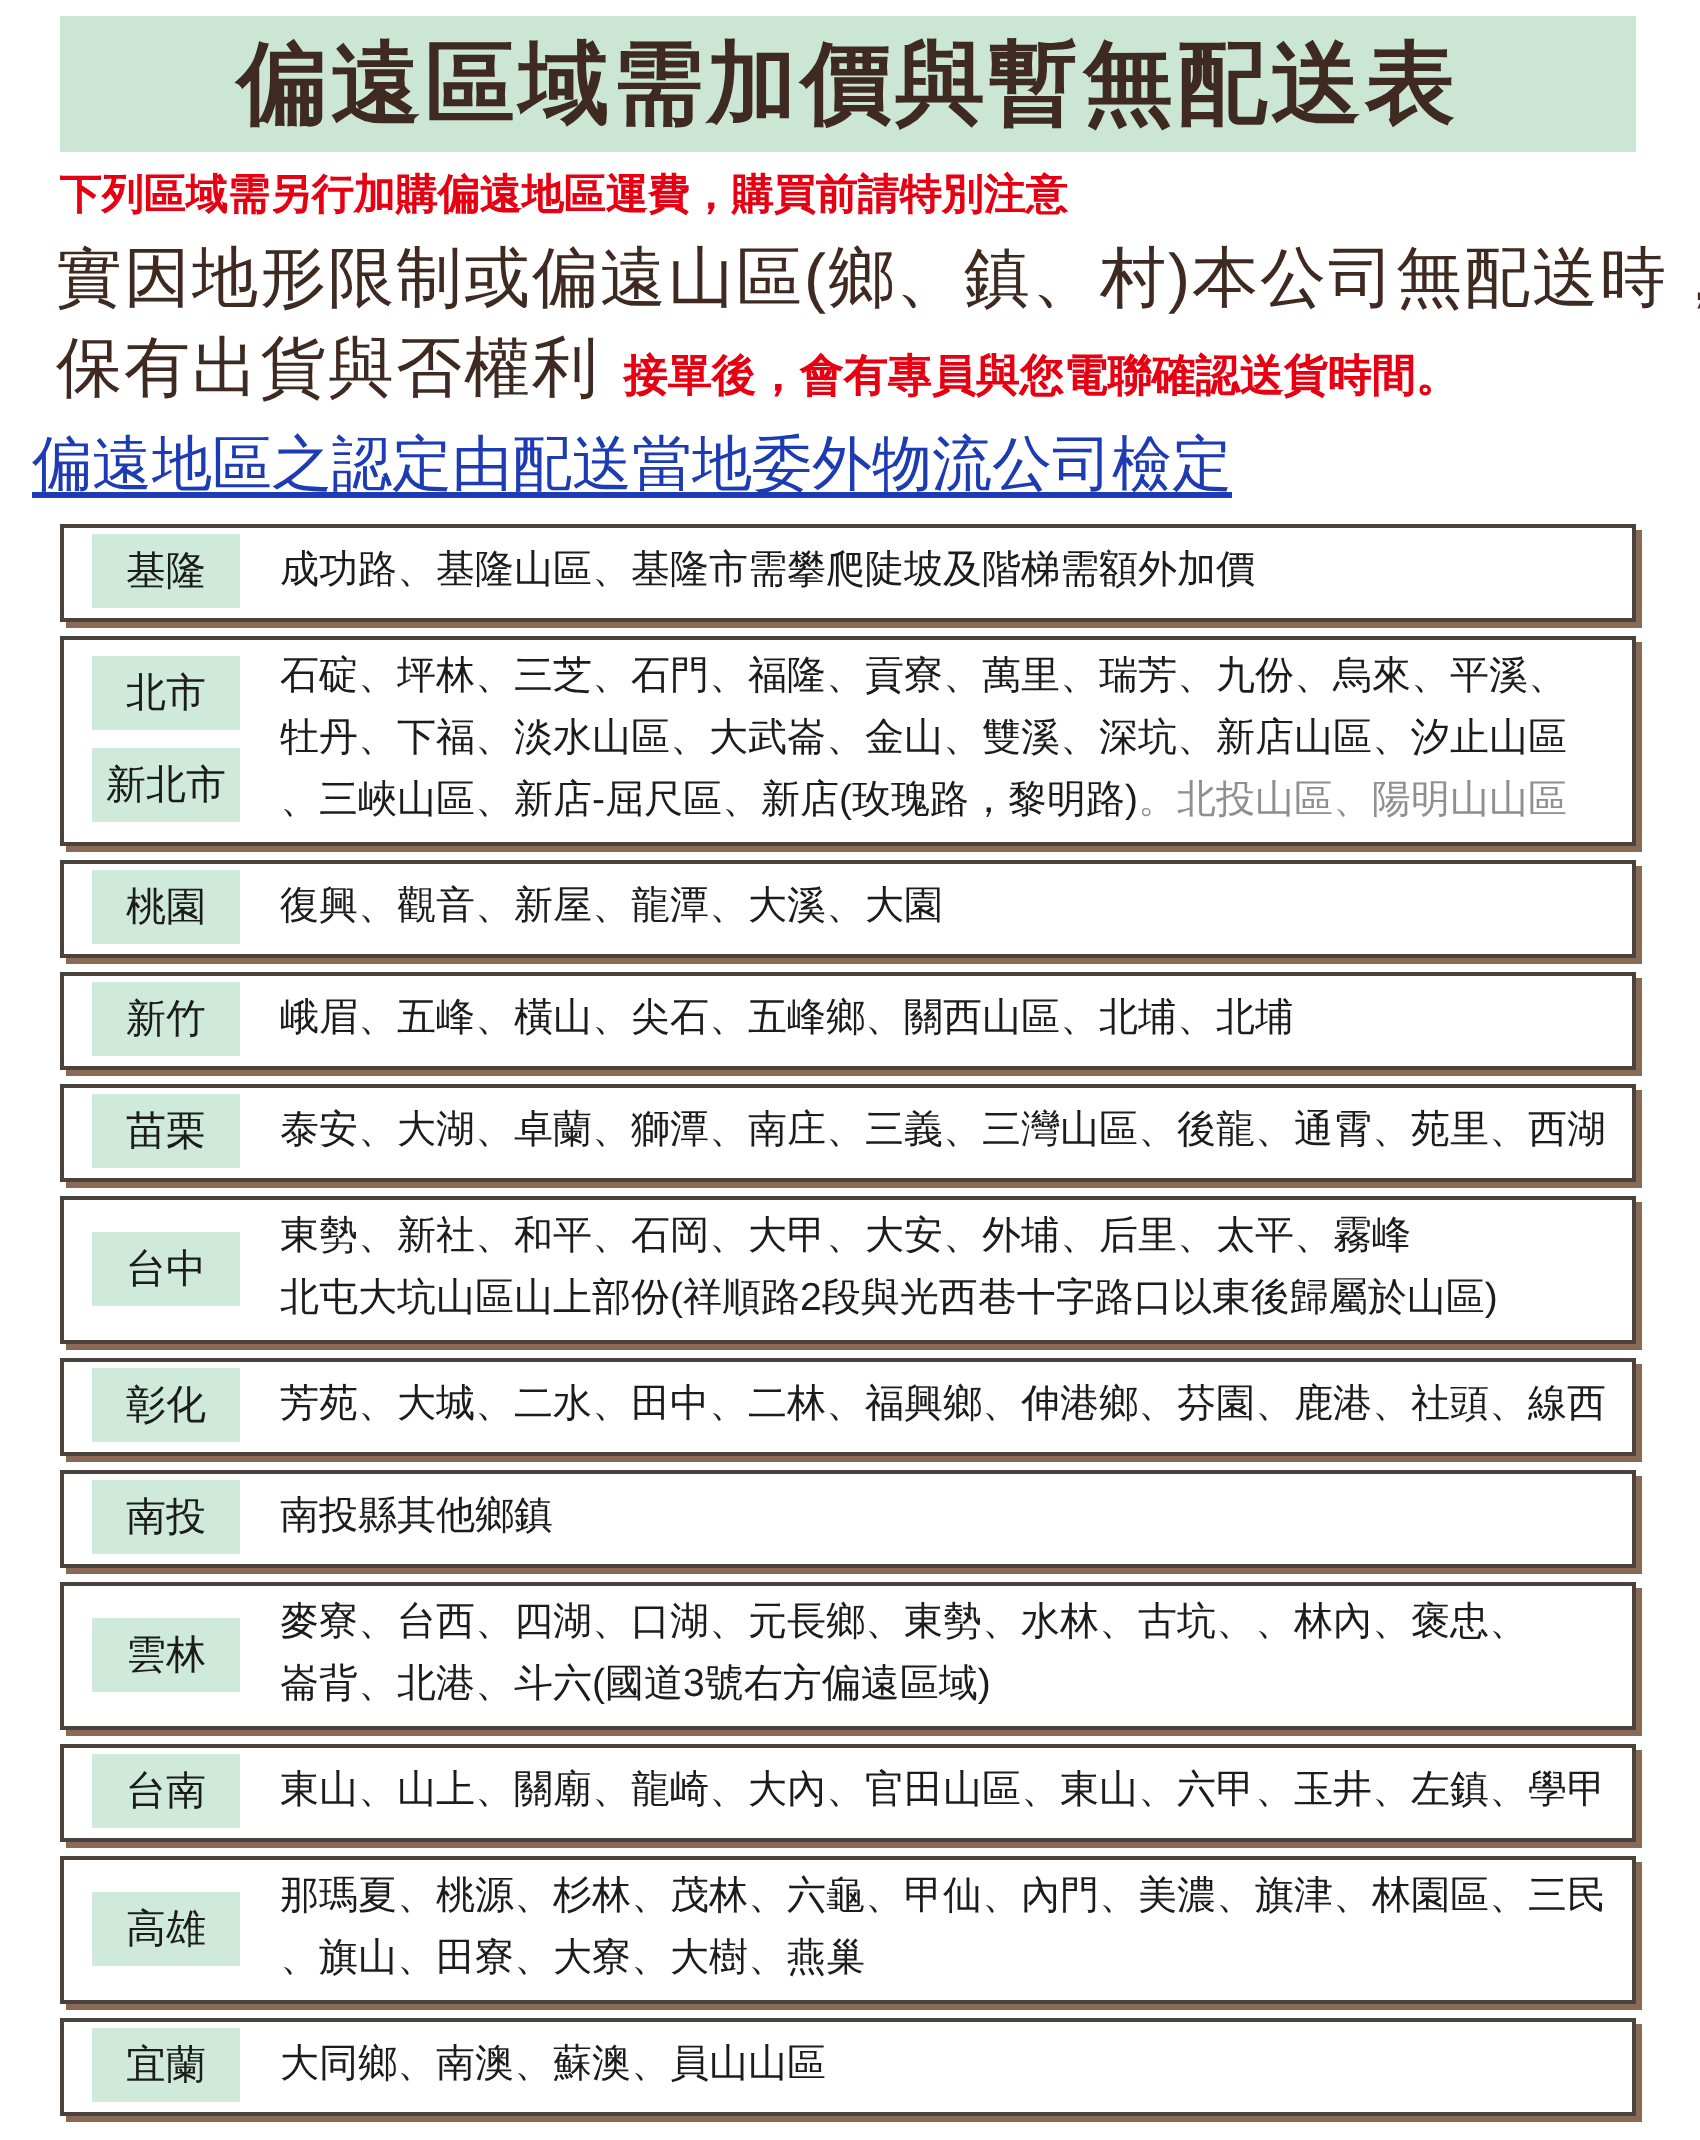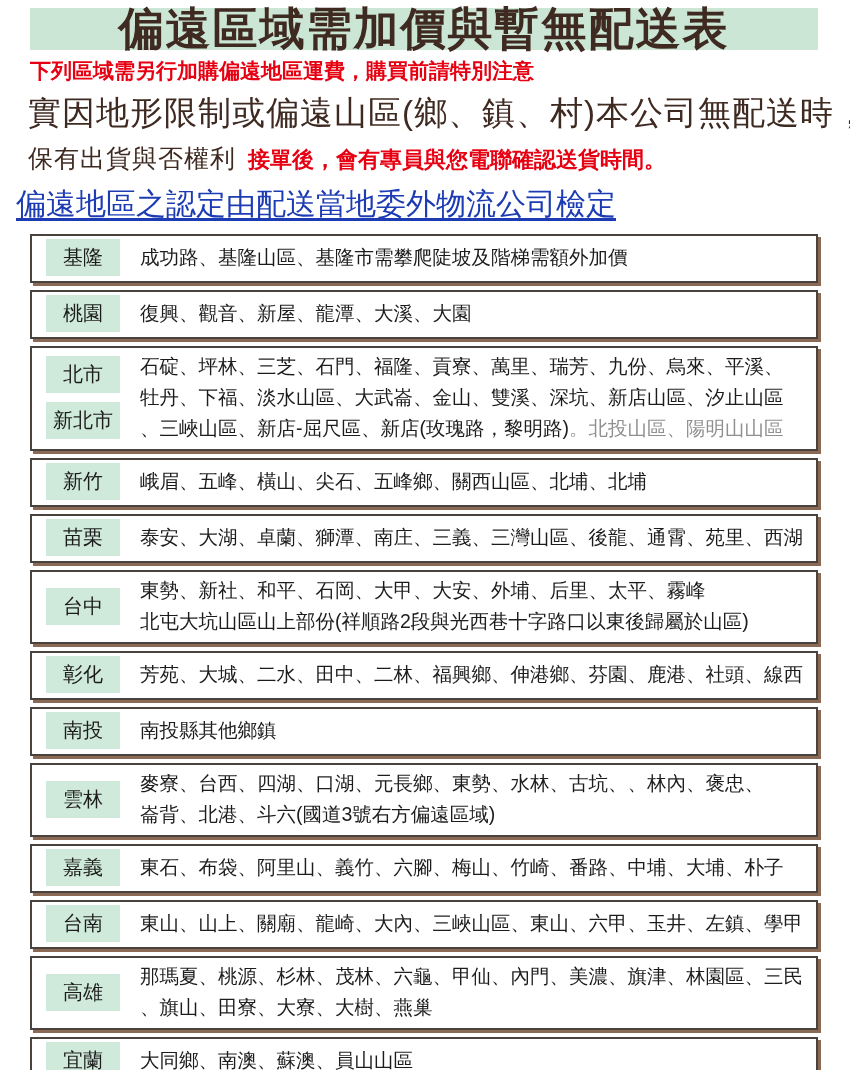--- a/index.html
+++ b/index.html
@@ -17,21 +17,21 @@
   html,body{background:#ffffff;}
   body{
     width:850px;height:1070px;
     font-family:"Liberation Sans","DejaVu Sans",sans-serif;
     color:var(--ink);
     overflow:hidden;
     position:relative;
   }
   .banner{
     margin:8px 32px 0 30px;
-    height:42px;
+    height:68px;
     background:var(--green);
     display:flex;align-items:center;justify-content:center;
   }
   .banner .title{
     font-size:45px;font-weight:700;
     color:var(--title-brown);
     letter-spacing:2px;white-space:nowrap;
   }
   .red-warning{
     margin:7px 0 0 30px;
@@ -49,21 +49,21 @@
     letter-spacing:1px;
     white-space:nowrap;
   }
   .main-line2{
     margin:2px 0 0 28px;
     display:flex;align-items:baseline;
     line-height:42px;
     white-space:nowrap;
   }
   .main-line2 .dark{
-    font-size:25px;color:var(--title-brown);letter-spacing:1px;
+    font-size:33px;color:var(--title-brown);letter-spacing:1px;
   }
   .main-line2 .red-inline{
     margin-left:12px;
     font-family:"Liberation Serif","DejaVu Serif",serif;
     font-weight:700;
     font-size:22px;
     color:var(--red);
   }
   .blue-note{
     margin:3px 0 9px 16px;
@@ -127,41 +127,41 @@
     <div class="labels">
         <div class="label">基隆</div>
       </div>
     <div class="content">
         <div class="line"><span>成功路、基隆山區、基隆市需攀爬陡坡及階梯需額外加價</span></div>
       </div>
   </div>
 
   <div class="row">
     <div class="labels">
-        <div class="label">桃園</div>
-      </div>
-    <div class="content">
-        <div class="line"><span>復興、觀音、新屋、龍潭、大溪、大園</span></div>
-      </div>
-  </div>
-
-  <div class="row">
-    <div class="labels">
         <div class="label">北市</div>
         <div class="label">新北市</div>
       </div>
     <div class="content">
         <div class="line"><span>石碇、坪林、三芝、石門、福隆、貢寮、萬里、瑞芳、九份、烏來、平溪、</span></div>
         <div class="line"><span>牡丹、下福、淡水山區、大武崙、金山、雙溪、深坑、新店山區、汐止山區</span></div>
         <div class="line"><span>、三峽山區、新店-屈尺區、新店(玫瑰路，黎明路)</span><span class="gray">。北投山區、陽明山山區</span></div>
       </div>
   </div>
 
   <div class="row">
     <div class="labels">
+        <div class="label">桃園</div>
+      </div>
+    <div class="content">
+        <div class="line"><span>復興、觀音、新屋、龍潭、大溪、大園</span></div>
+      </div>
+  </div>
+
+  <div class="row">
+    <div class="labels">
         <div class="label">新竹</div>
       </div>
     <div class="content">
         <div class="line"><span>峨眉、五峰、橫山、尖石、五峰鄉、關西山區、北埔、北埔</span></div>
       </div>
   </div>
 
   <div class="row">
     <div class="labels">
         <div class="label">苗栗</div>
@@ -202,35 +202,27 @@
   <div class="row">
     <div class="labels">
         <div class="label">雲林</div>
       </div>
     <div class="content">
         <div class="line"><span>麥寮、台西、四湖、口湖、元長鄉、東勢、水林、古坑、、林內、褒忠、</span></div>
         <div class="line"><span>崙背、北港、斗六(國道3號右方偏遠區域)</span></div>
       </div>
   </div>
 
-  <div class="row">
-    <div class="labels">
-        <div class="label">嘉義</div>
-      </div>
-    <div class="content">
-        <div class="line"><span>東石、布袋、阿里山、義竹、六腳、梅山、竹崎、番路、中埔、大埔、朴子</span></div>
-      </div>
-  </div>
 
   <div class="row">
     <div class="labels">
         <div class="label">台南</div>
       </div>
     <div class="content">
-        <div class="line"><span>東山、山上、關廟、龍崎、大內、三峽山區、東山、六甲、玉井、左鎮、學甲</span></div>
+        <div class="line"><span>東山、山上、關廟、龍崎、大內、官田山區、東山、六甲、玉井、左鎮、學甲</span></div>
       </div>
   </div>
 
   <div class="row">
     <div class="labels">
         <div class="label">高雄</div>
       </div>
     <div class="content">
         <div class="line"><span>那瑪夏、桃源、杉林、茂林、六龜、甲仙、內門、美濃、旗津、林園區、三民</span></div>
         <div class="line"><span>、旗山、田寮、大寮、大樹、燕巢</span></div>

